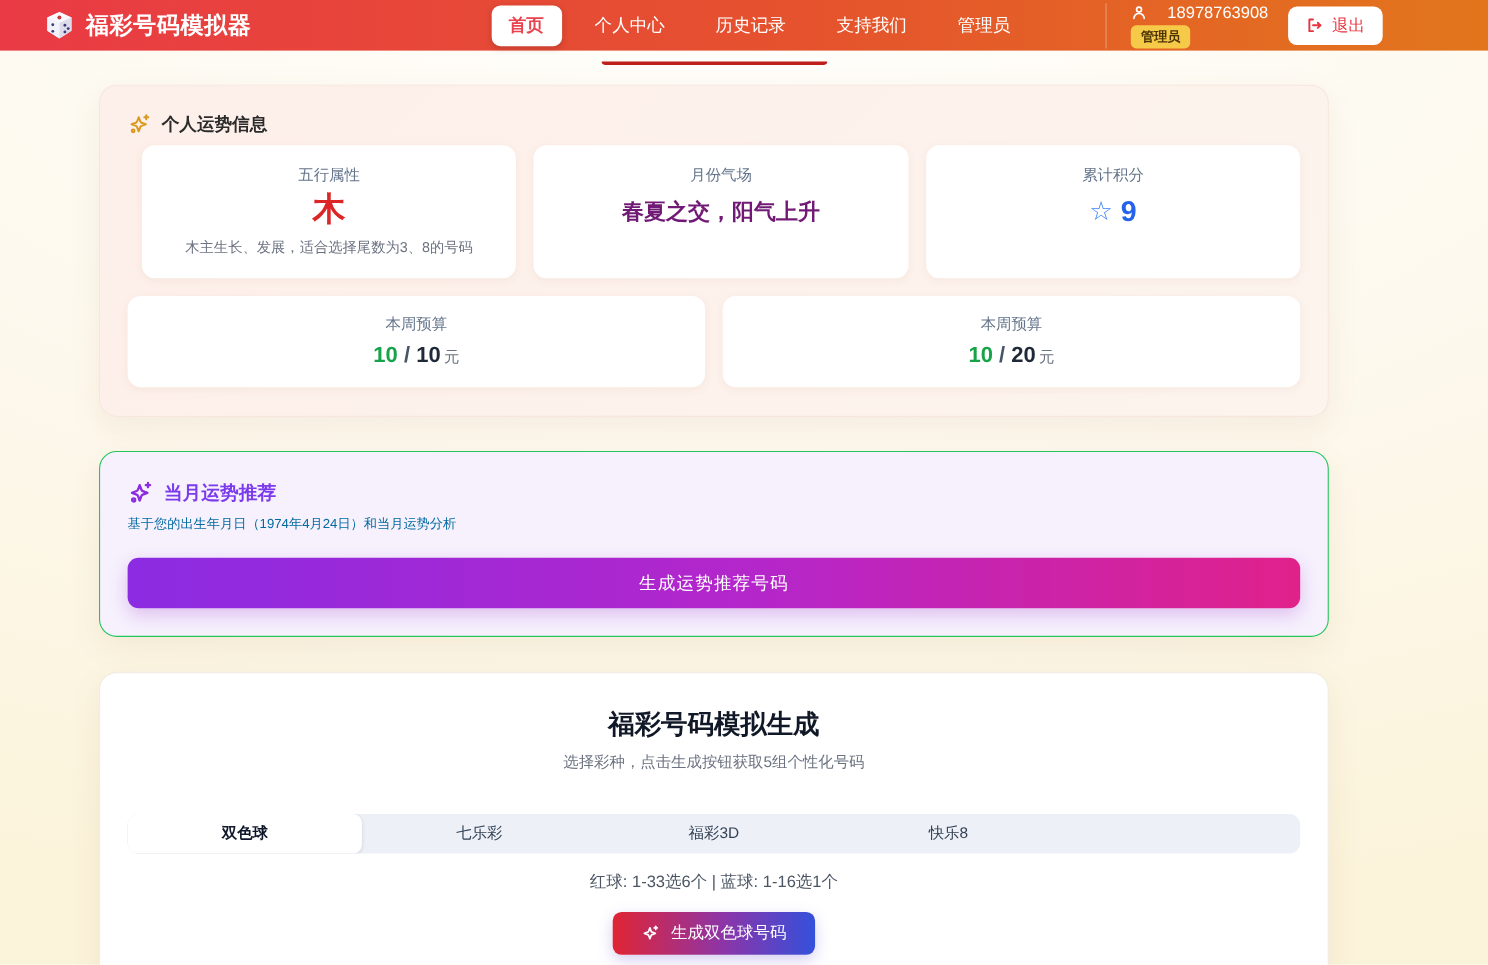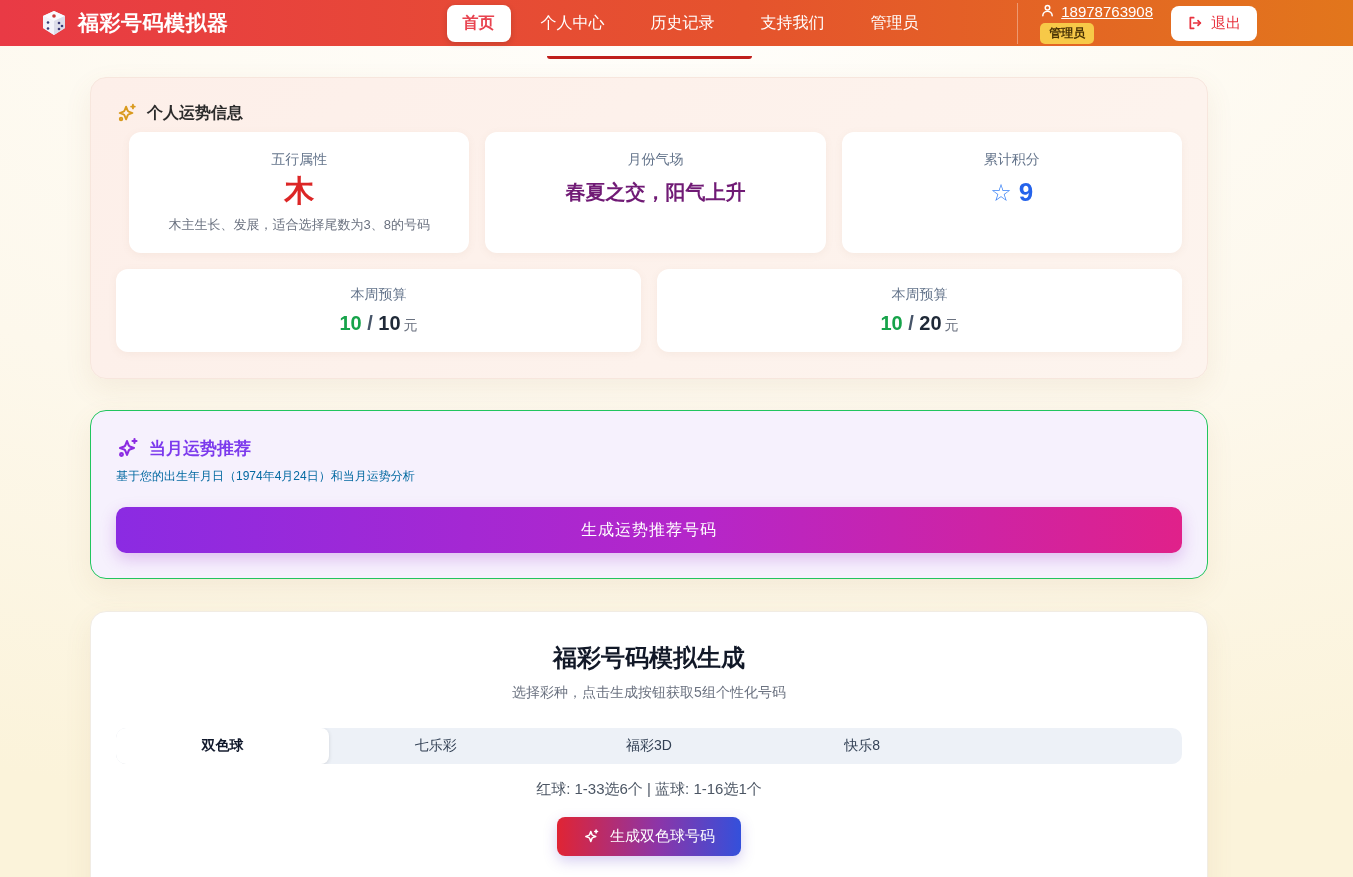--- a/index.html
+++ b/index.html
@@ -17,21 +17,21 @@
     padding:0 40px; position:relative; z-index:5;
   }
   .brand{ display:flex; align-items:center; gap:10px; }
   .brand-title{ color:#fff; font-size:21px; font-weight:bold; letter-spacing:.5px; }
   .nav{ display:flex; align-items:center; gap:14px; margin-left:218px; }
   .nav-item{ color:#fff; font-size:16px; padding:8px 16px; border-radius:8px; cursor:pointer; white-space:nowrap; }
   .nav-item.active{ background:#fff; color:#e8434f; font-weight:bold; box-shadow:0 2px 6px rgba(0,0,0,.15); }
   .user-area{ margin-left:auto; display:flex; align-items:center; gap:18px;
     border-left:1px solid rgba(255,255,255,.35); padding-left:22px; margin-right:56px; }
   .user-meta{ display:flex; flex-direction:column; align-items:flex-start; gap:3px; }
-  .user-phone{ display:flex; align-items:flex-start; gap:6px; color:#fff; font-size:15px;text-decoration:underline; }
+  .user-phone{ display:flex; align-items:center; gap:18px; color:#fff; font-size:15px; }
   .role-badge{ background:#f7c948; color:#4a3305; font-size:12px; font-weight:bold;
     padding:2px 9px; border-radius:5px; }
   .logout-btn{ background:#fff; border:none; color:#e8333f; font-size:15px;
     display:flex; align-items:center; gap:8px; padding:8px 16px; border-radius:8px; cursor:pointer; }
   .scrolled-edge{ position:absolute; left:547px; top:56px; width:205px; height:3px;
     background:#bf1f1b; border-radius:0 0 3px 3px; z-index:4; }
 
   
   .content{ width:1118px; margin-left:90px; }
   .panel{ border-radius:16px; box-shadow:0 10px 28px rgba(150,110,70,.09); }
@@ -65,21 +65,21 @@
   .monthly-panel{ margin-top:31px; padding:25px; background:#f6f1fd; border:1px solid #22c55e; }
   .monthly-title{ font-size:17px; font-weight:bold; color:#7c3aed; }
   .monthly-sub{ font-size:12px; color:#0369a1; margin:8px 0 22px 0; }
   .fortune-btn{ width:100%; height:46px; border:none; border-radius:10px; cursor:pointer;
     background:linear-gradient(90deg,#8b2be2 0%,#b526c9 55%,#e0218a 100%);
     color:#fff; font-size:16px; letter-spacing:1px; box-shadow:0 6px 16px rgba(150,40,200,.25); }
 
   
   .generator-panel{ margin-top:32px; padding:30px 25px 40px; background:#fff; border:1px solid #f1ece4; }
   .gen-title{ text-align:center; font-size:24px; font-weight:bold; color:#111827; }
-  .gen-sub{ text-align:center; font-size:14px; color:#6b7280; margin:10px 0 26px; }
+  .gen-sub{ text-align:center; font-size:14px; color:#6b7280; margin:10px 0 38px; }
   .tabbar{ display:flex; background:#edf1f7; border-radius:10px; height:36px; overflow:hidden; }
   .tab{ flex:0 0 20%; display:flex; align-items:center; justify-content:center;
     font-size:14px; color:#334155; cursor:pointer; border-radius:8px; }
   .tab.active{ background:#fff; font-weight:bold; color:#0f172a; box-shadow:0 1px 4px rgba(0,0,0,.12); }
   .rule-text{ text-align:center; font-size:15px; color:#4b5563; margin:16px 0 18px; }
   .gen-btn-row{ display:flex; justify-content:center; }
   .generate-btn{ display:inline-flex; align-items:center; gap:10px; border:none; cursor:pointer;
     padding:10px 26px; border-radius:8px; color:#fff; font-size:15px;
     background:linear-gradient(90deg,#e02434 0%,#8c35a8 55%,#3450db 100%);
     box-shadow:0 5px 14px rgba(90,60,200,.25); }

